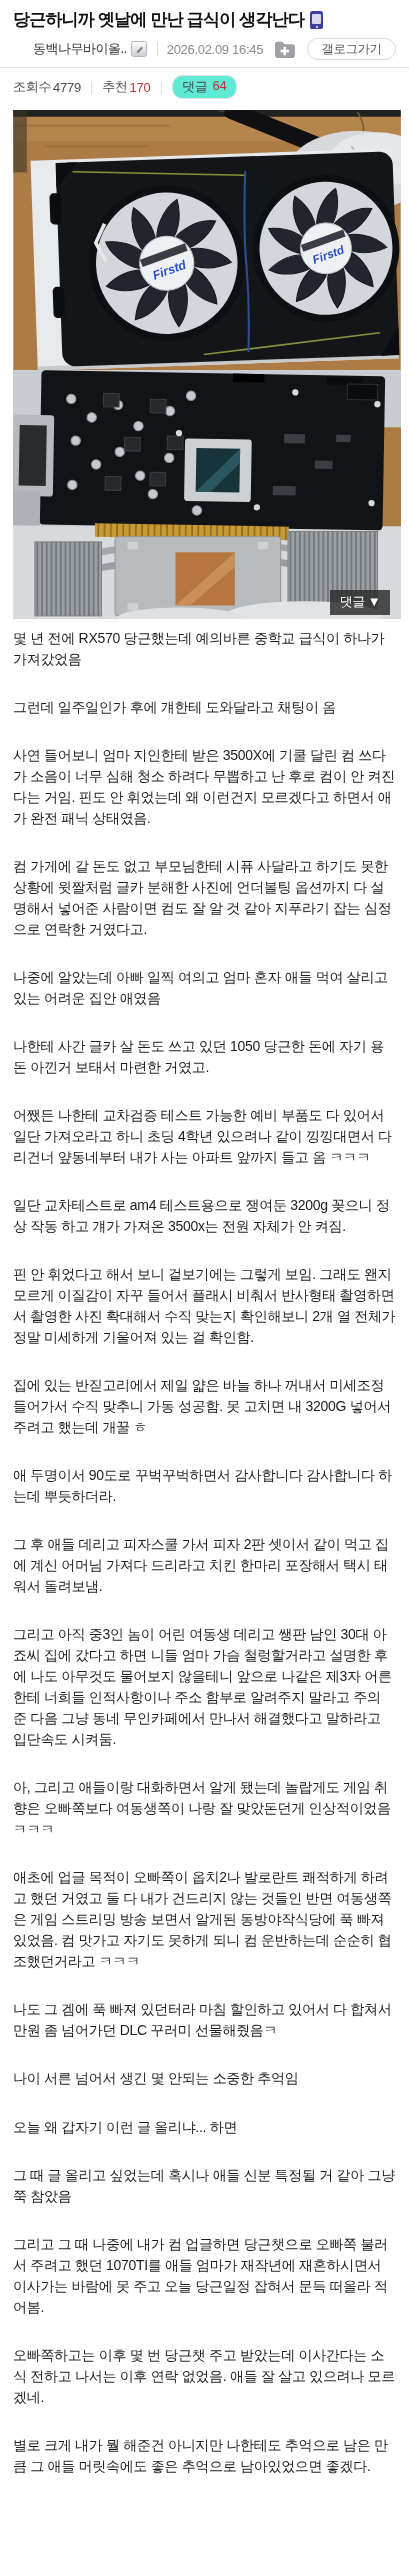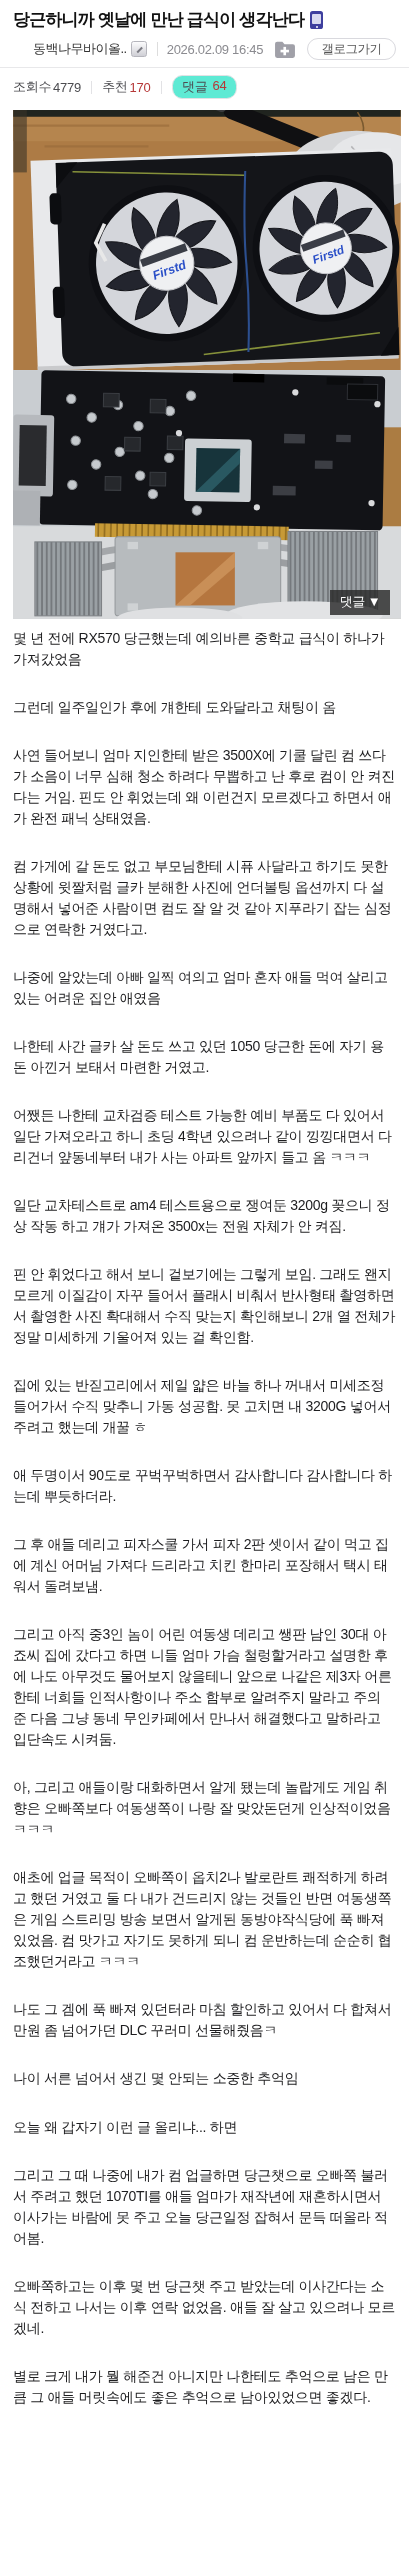--- a/index.html
+++ b/index.html
@@ -260,19 +260,20 @@
       <p>핀 안 휘었다고 해서 보니 겉보기에는 그렇게 보임. 그래도 왠지모르게 이질감이 자꾸 들어서 플래시 비춰서 반사형태 촬영하면서 촬영한 사진 확대해서 수직 맞는지 확인해보니 2개 열 전체가 정말 미세하게 기울어져 있는 걸 확인함.</p>
       <p>집에 있는 반짇고리에서 제일 얇은 바늘 하나 꺼내서 미세조정 들어가서 수직 맞추니 가동 성공함. 못 고치면 내 3200G 넣어서 주려고 했는데 개꿀 ㅎ</p>
       <p>애 두명이서 90도로 꾸벅꾸벅하면서 감사합니다 감사합니다 하는데 뿌듯하더라.</p>
       <p>그 후 애들 데리고 피자스쿨 가서 피자 2판 셋이서 같이 먹고 집에 계신 어머님 가져다 드리라고 치킨 한마리 포장해서 택시 태워서 돌려보냄.</p>
       <p>그리고 아직 중3인 놈이 어린 여동생 데리고 쌩판 남인 30대 아죠씨 집에 갔다고 하면 니들 엄마 가슴 철렁할거라고 설명한 후에 나도 아무것도 물어보지 않을테니 앞으로 나같은 제3자 어른한테 너희들 인적사항이나 주소 함부로 알려주지 말라고 주의 준 다음 그냥 동네 무인카페에서 만나서 해결했다고 말하라고 입단속도 시켜둠.</p>
       <p>아, 그리고 애들이랑 대화하면서 알게 됐는데 놀랍게도 게임 취향은 오빠쪽보다 여동생쪽이 나랑 잘 맞았돈던게 인상적이었음 ㅋㅋㅋ</p>
       <p>애초에 업글 목적이 오빠쪽이 옵치2나 발로란트 쾌적하게 하려고 했던 거였고 둘 다 내가 건드리지 않는 것들인 반면 여동생쪽은 게임 스트리밍 방송 보면서 알게된 동방야작식당에 푹 빠져 있었음. 컴 맛가고 자기도 못하게 되니 컴 운반하는데 순순히 협조했던거라고 ㅋㅋㅋ</p>
       <p>나도 그 겜에 푹 빠져 있던터라 마침 할인하고 있어서 다 합쳐서 만원 좀 넘어가던 DLC 꾸러미 선물해줬음ㅋ</p>
       <p>나이 서른 넘어서 생긴 몇 안되는 소중한 추억임</p>
       <p class="section-break">오늘 왜 갑자기 이런 글 올리냐... 하면</p>
+      <p>그 때 글 올리고 싶었는데 혹시나 애들 신분 특정될 거 같아 그냥 쭉 참았음</p>
       <p>그리고 그 때 나중에 내가 컴 업글하면 당근챗으로 오빠쪽 불러서 주려고 했던 1070TI를 애들 엄마가 재작년에 재혼하시면서 이사가는 바람에 못 주고 오늘 당근일정 잡혀서 문득 떠올라 적어봄.</p>
       <p>오빠쪽하고는 이후 몇 번 당근챗 주고 받았는데 이사간다는 소식 전하고 나서는 이후 연락 없었음. 애들 잘 살고 있으려나 모르겠네.</p>
       <p>별로 크게 내가 뭘 해준건 아니지만 나한테도 추억으로 남은 만큼 그 애들 머릿속에도 좋은 추억으로 남아있었으면 좋겠다.</p>
     </article>
 
 </div>
 
 
 </body></html>

